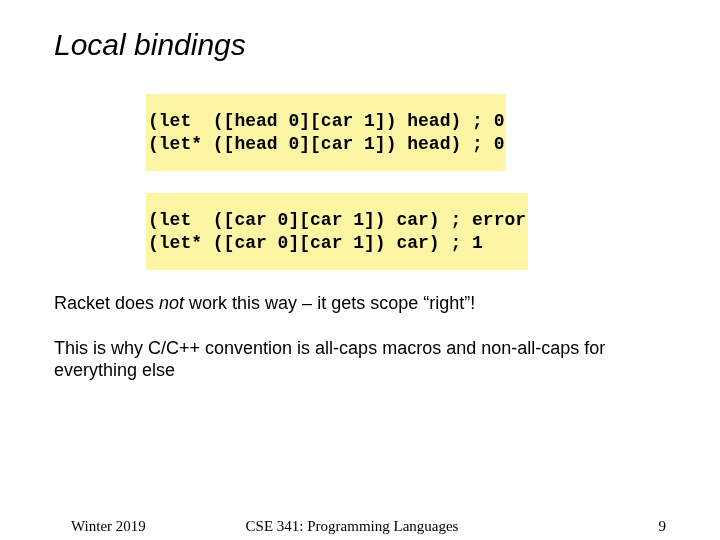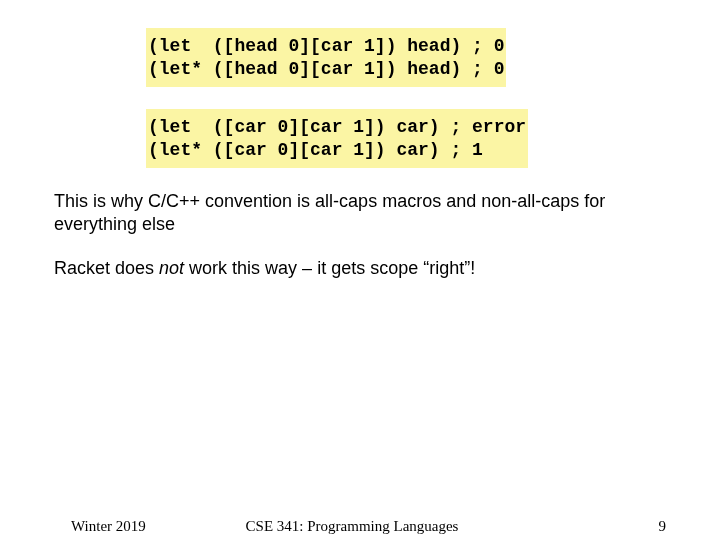--- a/index.html
+++ b/index.html
@@ -29,21 +29,21 @@
     margin: 0 0 22px 0;
     line-height: 1.25;
   }
   .codeblock {
     background: #fbf5a4;
     font-family: "Courier New", Courier, monospace;
     font-size: 18px;
     font-weight: bold;
     white-space: pre;
     line-height: 1.25;
-    padding: 7px 2px;
+    padding: 16px 2px;
     margin: 0 0 22px 92px;
     display: inline-block;
   }
   .footer {
     position: absolute;
     left: 54px;
     right: 54px;
     bottom: 22px;
     font-size: 15px;
     font-family: "Times New Roman", Times, serif;
@@ -51,35 +51,36 @@
   .footer-left   { position: absolute; left: 17px; }
   .footer-center { position: absolute; left: 0; right: 16px; text-align: center; }
   .footer-right  { position: absolute; right: 0; }
   em.keep { font-style: italic; }
 </style>
 </head>
 <body>
 
 <div class="slide">
 
+  <h1 class="title">Local bindings</h1>
 
 
 
   <div class="codeblock">(let  ([head 0][car 1]) head) ; 0
 (let* ([head 0][car 1]) head) ; 0</div>
 
 
   <div class="codeblock">(let  ([car 0][car 1]) car) ; error
 (let* ([car 0][car 1]) car) ; 1</div>
 
-  <p class="para">This is why C/C++ convention is all-caps macros and non-all-caps for everything else</p>
-
   <p class="para">
     <span>Racket does </span><em class="keep">not</em><span> work this way – it gets scope “right”!</span>
   </p>
+
+  <p class="para">This is why C/C++ convention is all-caps macros and non-all-caps for everything else</p>
 
   <div class="footer">
     <span class="footer-left">Winter 2019</span>
     <span class="footer-center">CSE 341: Programming Languages</span>
     <span class="footer-right">9</span>
   </div>
 
 </div>
 
 </body></html>

